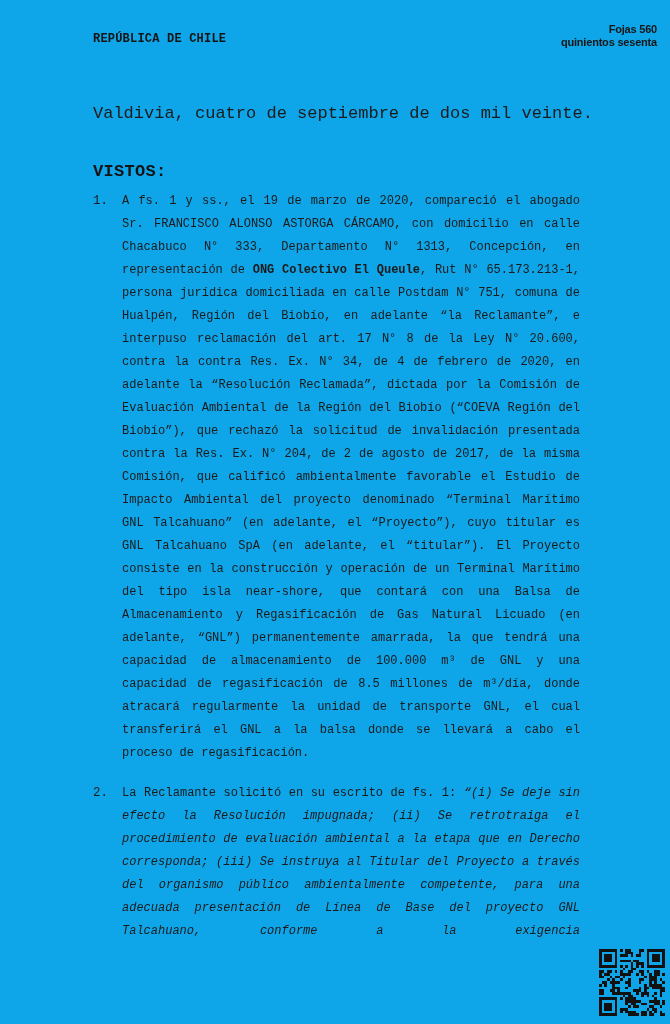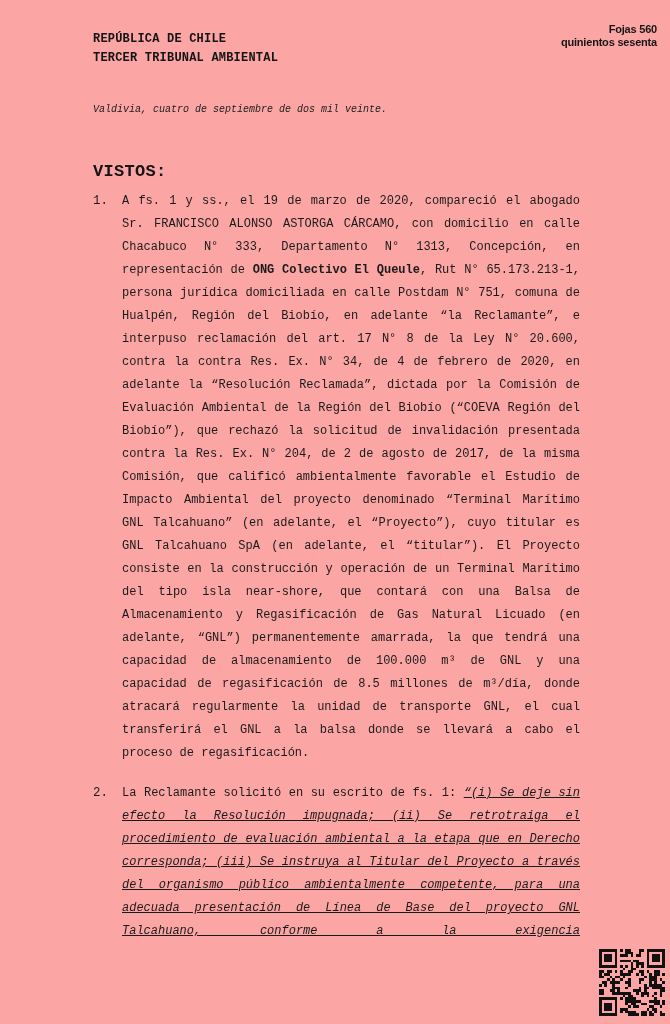--- a/index.html
+++ b/index.html
@@ -4,21 +4,21 @@
 <style>
   html, body { margin: 0; padding: 0; }
   body {
     width: 670px; height: 1024px;
     background: #ffffff;
     font-family: "Liberation Mono", "DejaVu Sans Mono", monospace;
     color: #1b1b1b;
     position: relative;
     overflow: hidden;
   }
-  .page { position: absolute; inset: 0; background: #fca5a5; }
+  .page { position: absolute; inset: 0; background: #0ea5e9; }
 
   .fojas {
     position: absolute; top: 23px; right: 13px;
     text-align: right;
     font-family: "Liberation Sans", "DejaVu Sans", sans-serif;
     font-weight: bold;
     font-size: 11px; line-height: 13px;
     color: #161616;
     letter-spacing: -0.2px;
   }
@@ -26,23 +26,22 @@
   .letterhead {
     position: absolute; top: 30px; left: 93px;
     font-weight: bold;
     font-size: 12px; line-height: 19px;
     letter-spacing: 0.2px;
     color: #141414;
   }
 
   .dateline {
     position: absolute; top: 104px; left: 93px;
-    font-size: 10px;
+    font-size: 17px;
     white-space: nowrap;
-    font-style: italic;
   }
 
   .heading {
     position: absolute; top: 162px; left: 93px;
     font-weight: bold;
     font-size: 17px;
     letter-spacing: 0.3px;
     color: #141414;
   }
 
@@ -53,41 +52,40 @@
     width: 29px; flex: none;
     font-size: 12.4px; line-height: 23px;
   }
   .bodytext {
     width: 458px;
     font-size: 12px; line-height: 23px;
     text-align: justify;
   }
   .item2 .bodytext { text-align-last: justify; }
   .seg.b { font-weight: bold; }
-  .seg.i { font-style: italic; text-decoration: underline; }
+  .seg.i { font-style: italic; }
 
   .qr {
     position: absolute; left: 599px; top: 949px;
     width: 66px; height: 67px;
   }
   .qr svg { display: block; width: 100%; height: 100%; }
 </style>
 </head>
 <body>
 
 <div class="page">
 
   <div class="fojas">
     <div>Fojas 560</div>
     <div>quinientos sesenta</div>
   </div>
 
   <div class="letterhead">
     <div>REPÚBLICA DE CHILE</div>
-    <div>TERCER TRIBUNAL AMBIENTAL</div>
   </div>
 
   <div class="dateline">Valdivia, cuatro de septiembre de dos mil veinte.</div>
 
   <div class="heading">VISTOS:</div>
 
   <div class="list">
 
     <div class="item item1">
       <div class="num">1.</div>

